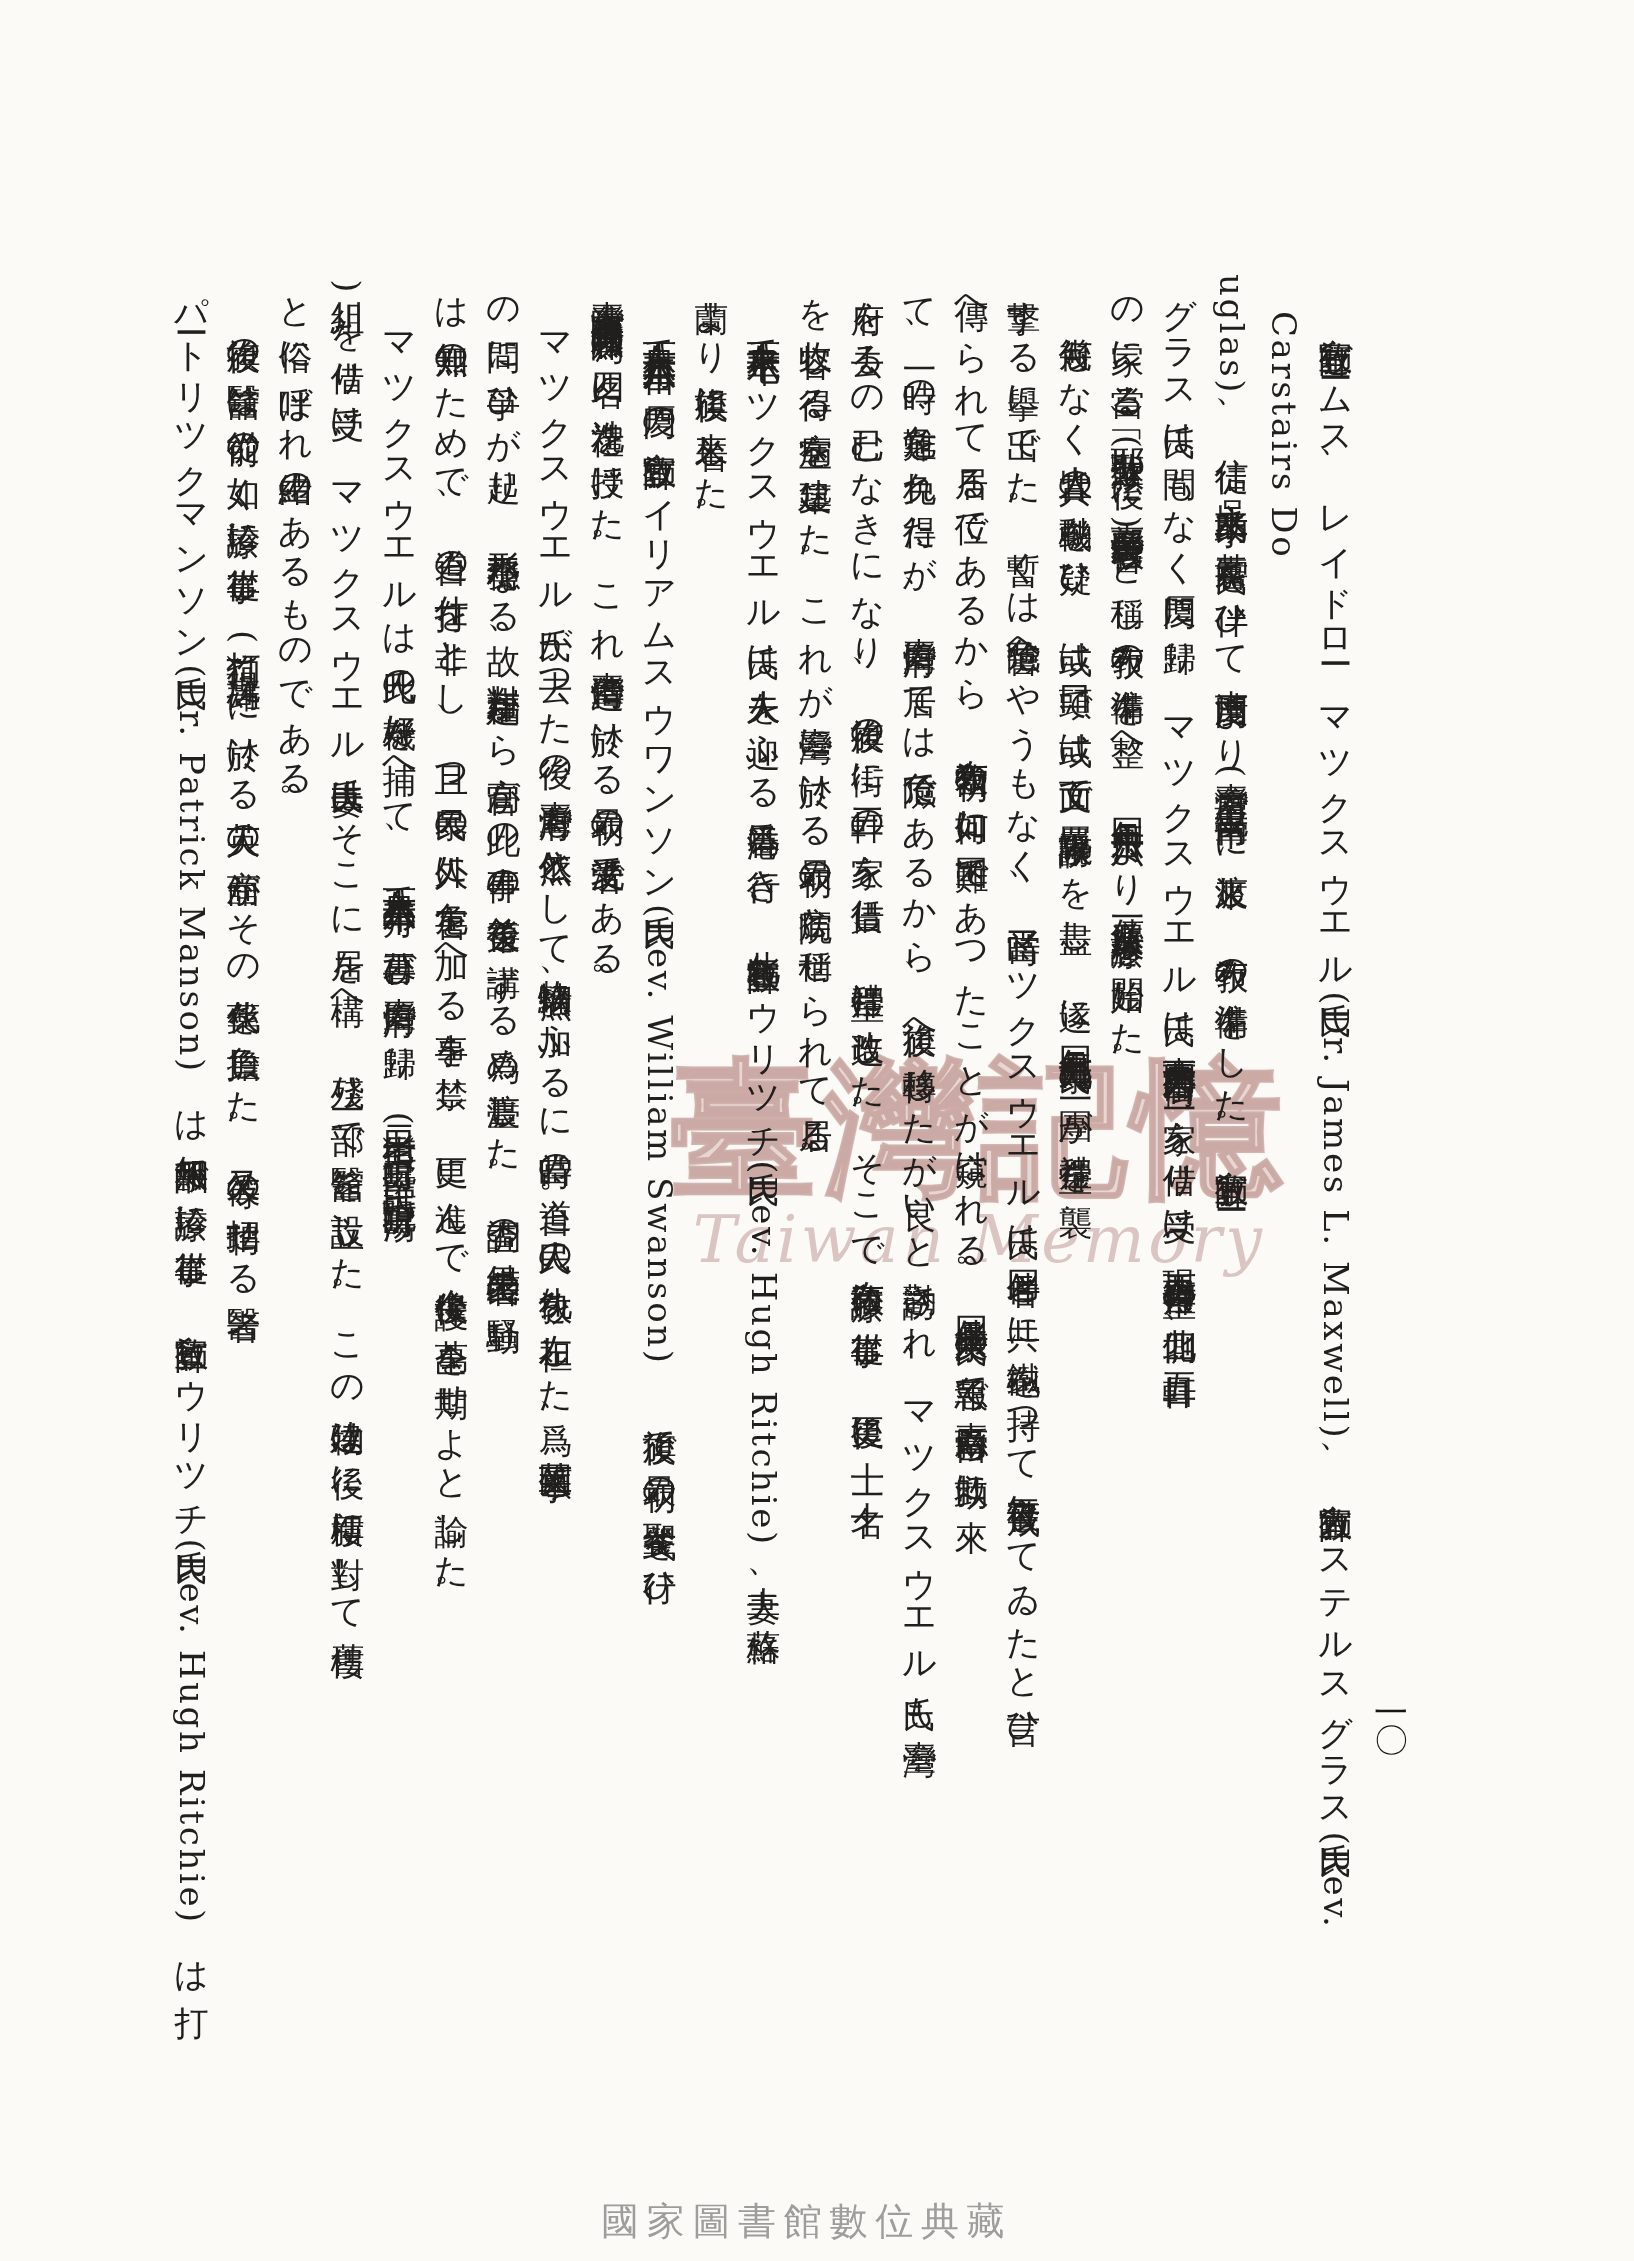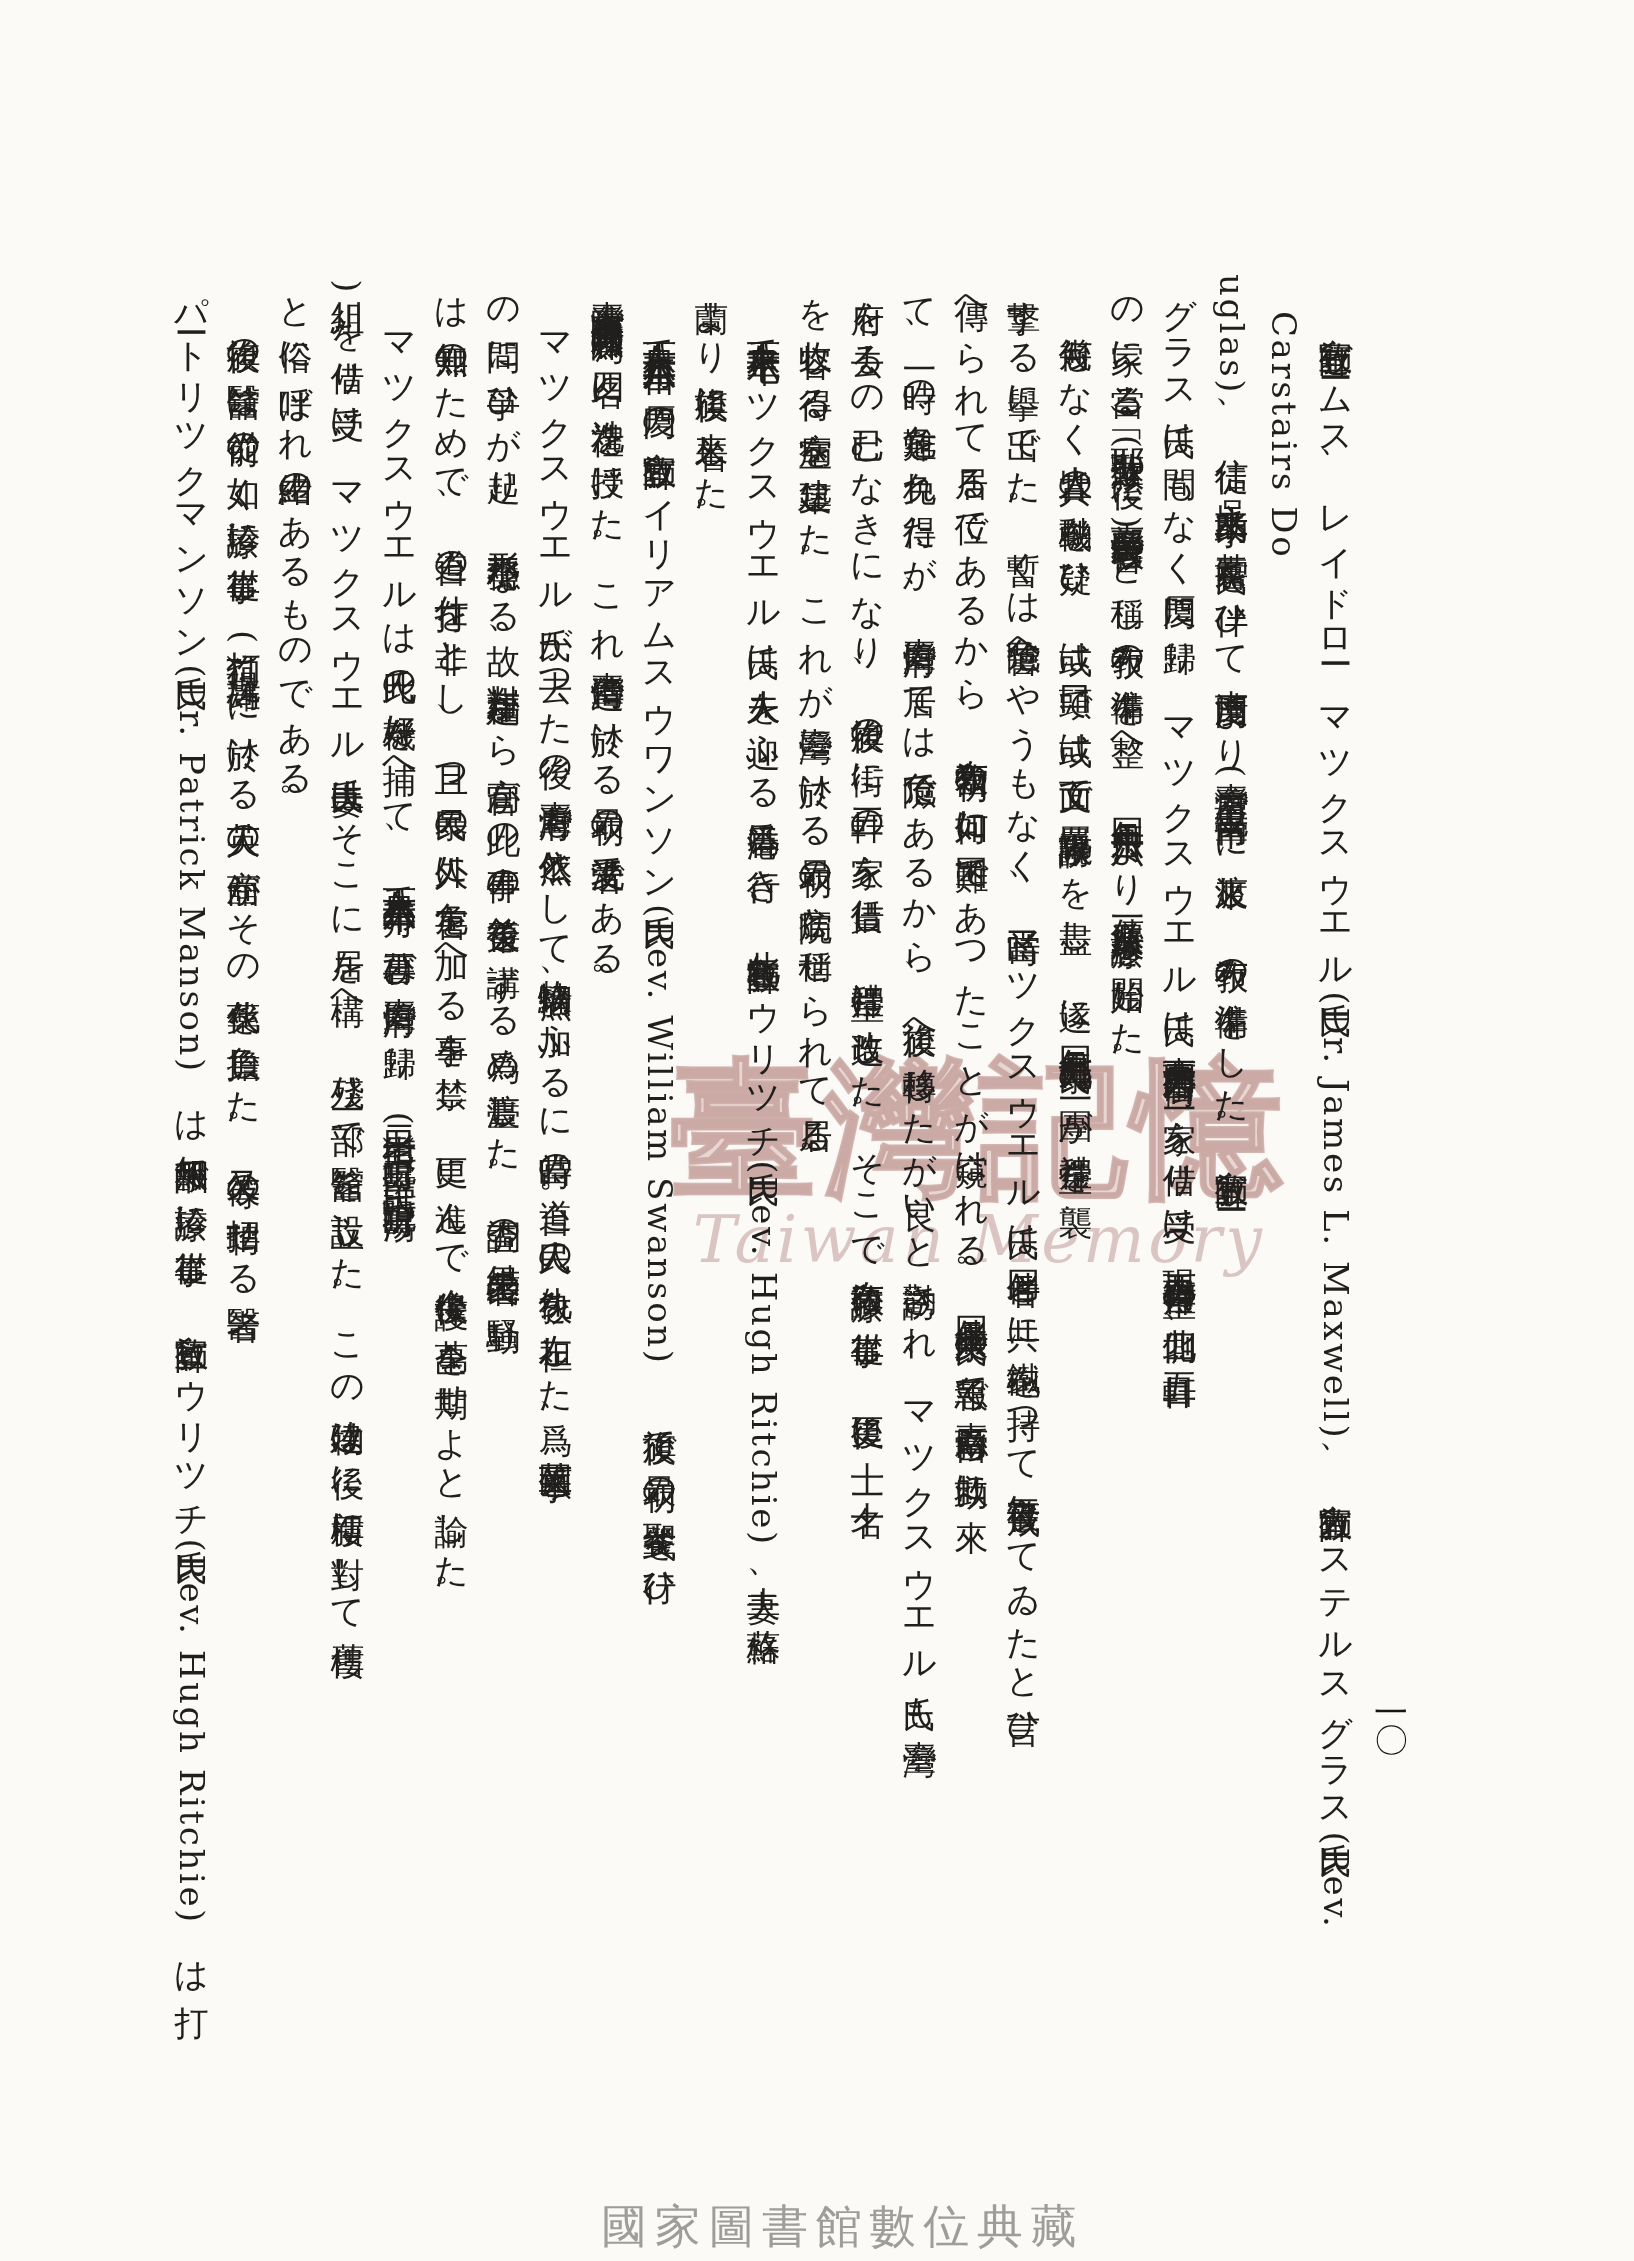--- a/index.html
+++ b/index.html
@@ -70,21 +70,21 @@
     letter-spacing:3.4px;
     color:#181613;
   }
 
   
   .footer{
     position:absolute;
     top:2196px;
     left:601px;
     font-family:"Liberation Sans", sans-serif;
-    font-size:46px;
+    font-size:38px;
     letter-spacing:7.7px;
     color:#9e9d9b;
     white-space:nowrap;
   }
 </style>
 </head>
 <body>
 
 <div class="page">
 

